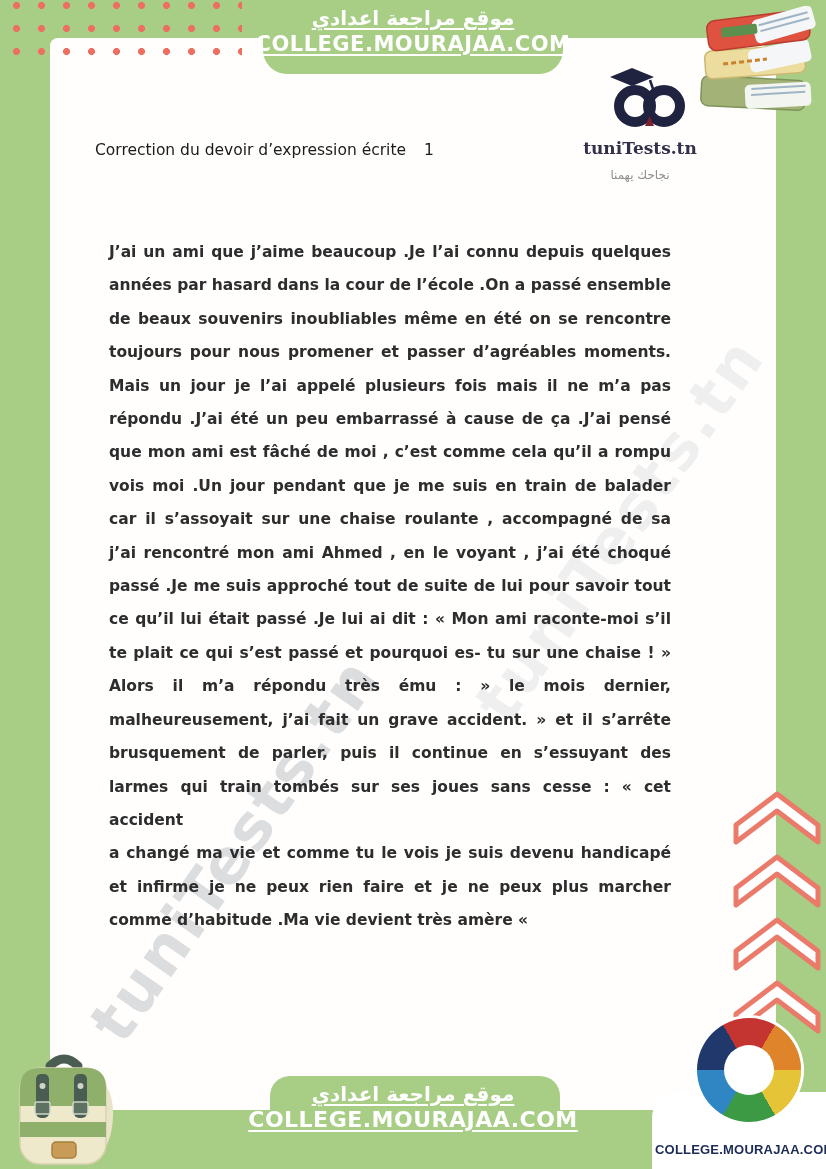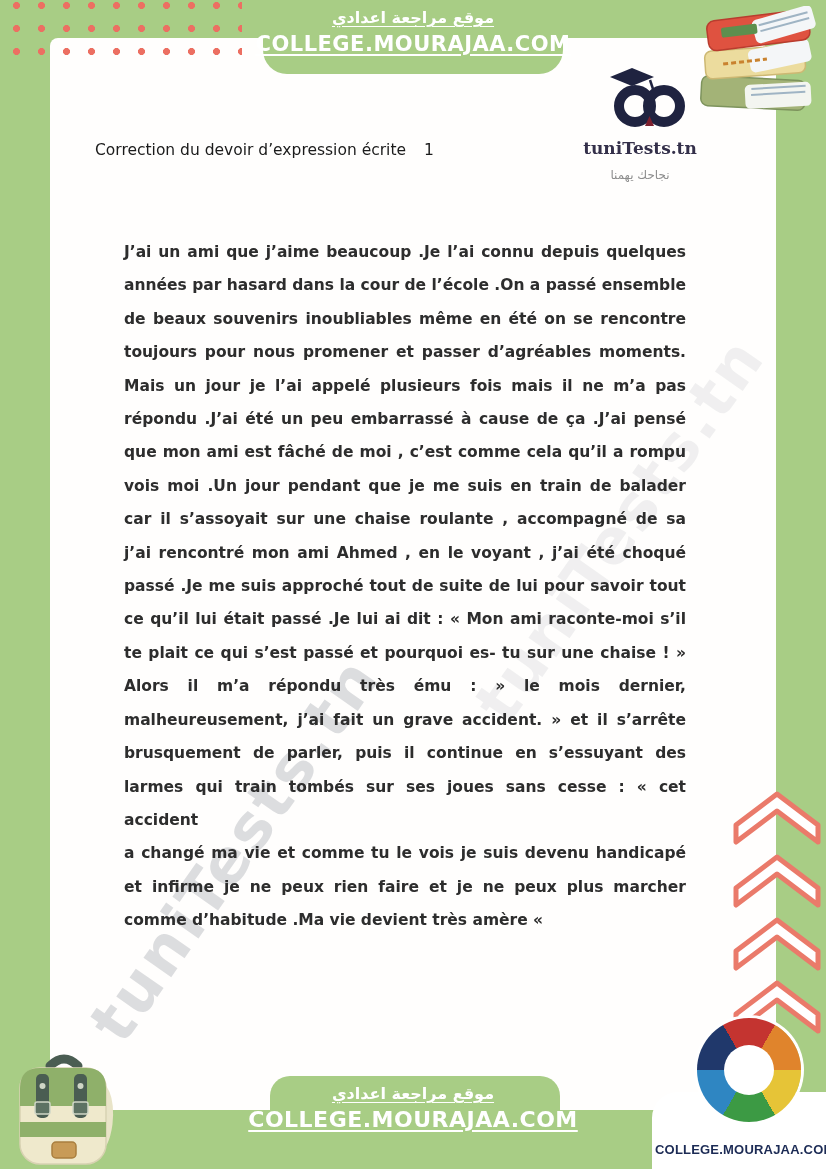--- a/index.html
+++ b/index.html
@@ -20,21 +20,21 @@
 
   
   .dots{position:absolute;left:4px;top:-6px;width:238px;height:64px;z-index:4;
         background-image:radial-gradient(circle,var(--salmon) 3.2px,rgba(0,0,0,0) 3.8px);
         background-size:25px 23px;}
 
   
   .banner{position:absolute;left:263px;top:0;width:300px;height:74px;background:var(--green);
           border-radius:0 0 24px 24px;z-index:3;display:flex;flex-direction:column;align-items:center;
           justify-content:flex-start;padding-top:6px;}
-  .banner .ar, .footer-text .ar{color:#ffffff;font-weight:bold;font-size:16px;line-height:24px;
+  .banner .ar, .footer-text .ar{color:#ffffff;font-weight:bold;font-size:20px;line-height:24px;
           text-decoration:underline;text-underline-offset:3px;direction:rtl;}
   .banner .url, .footer-text .url{color:#ffffff;font-weight:bold;font-size:21px;line-height:28px;
           text-decoration:underline;text-underline-offset:3px;letter-spacing:.5px;}
 
   
   .footer-strip{position:absolute;left:0;bottom:0;width:826px;height:59px;background:var(--green);z-index:2;}
   .footer-tab{position:absolute;left:270px;top:1076px;width:290px;height:40px;background:var(--green);
           border-radius:20px 20px 0 0;z-index:2;}
   .footer-text{position:absolute;left:0;top:1082px;width:826px;text-align:center;z-index:3;}
   .footer-text .url{font-size:22px;}
@@ -44,21 +44,21 @@
           font-weight:normal;font-size:15.5px;color:#1b1b1b;z-index:2;}
 
   
   .brand{position:absolute;left:520px;top:28px;width:140px;text-align:center;z-index:2;}
   .brand .owl{margin-left:18px;}
   .brand-name{font-family:"DejaVu Serif","Liberation Serif",serif;font-weight:bold;font-size:17px;
           color:#34304a;margin-top:-2px;}
   .brand-tagline{font-size:12px;color:#8d8d8d;margin-top:10px;direction:rtl;}
 
   
-  .essay{position:absolute;left:74px;top:198px;width:562px;z-index:2;}
+  .essay{position:absolute;left:59px;top:198px;width:562px;z-index:2;}
   .essay-line{font-size:15.5px;font-weight:600;color:var(--ink);line-height:33.4px;
           text-align:justify;text-align-last:justify;white-space:normal;}
   .essay-line:last-child{text-align-last:left;}
 
   
   .wm{position:absolute;font-size:62px;font-weight:bold;color:#8f949c;letter-spacing:3px;
       transform-origin:left center;transform:rotate(-55deg);z-index:1;pointer-events:none;
       font-family:"DejaVu Sans","Liberation Sans",sans-serif;}
   .wm1{left:55px;top:960px;opacity:.30;}
   .wm2{left:440px;top:640px;opacity:.13;}

